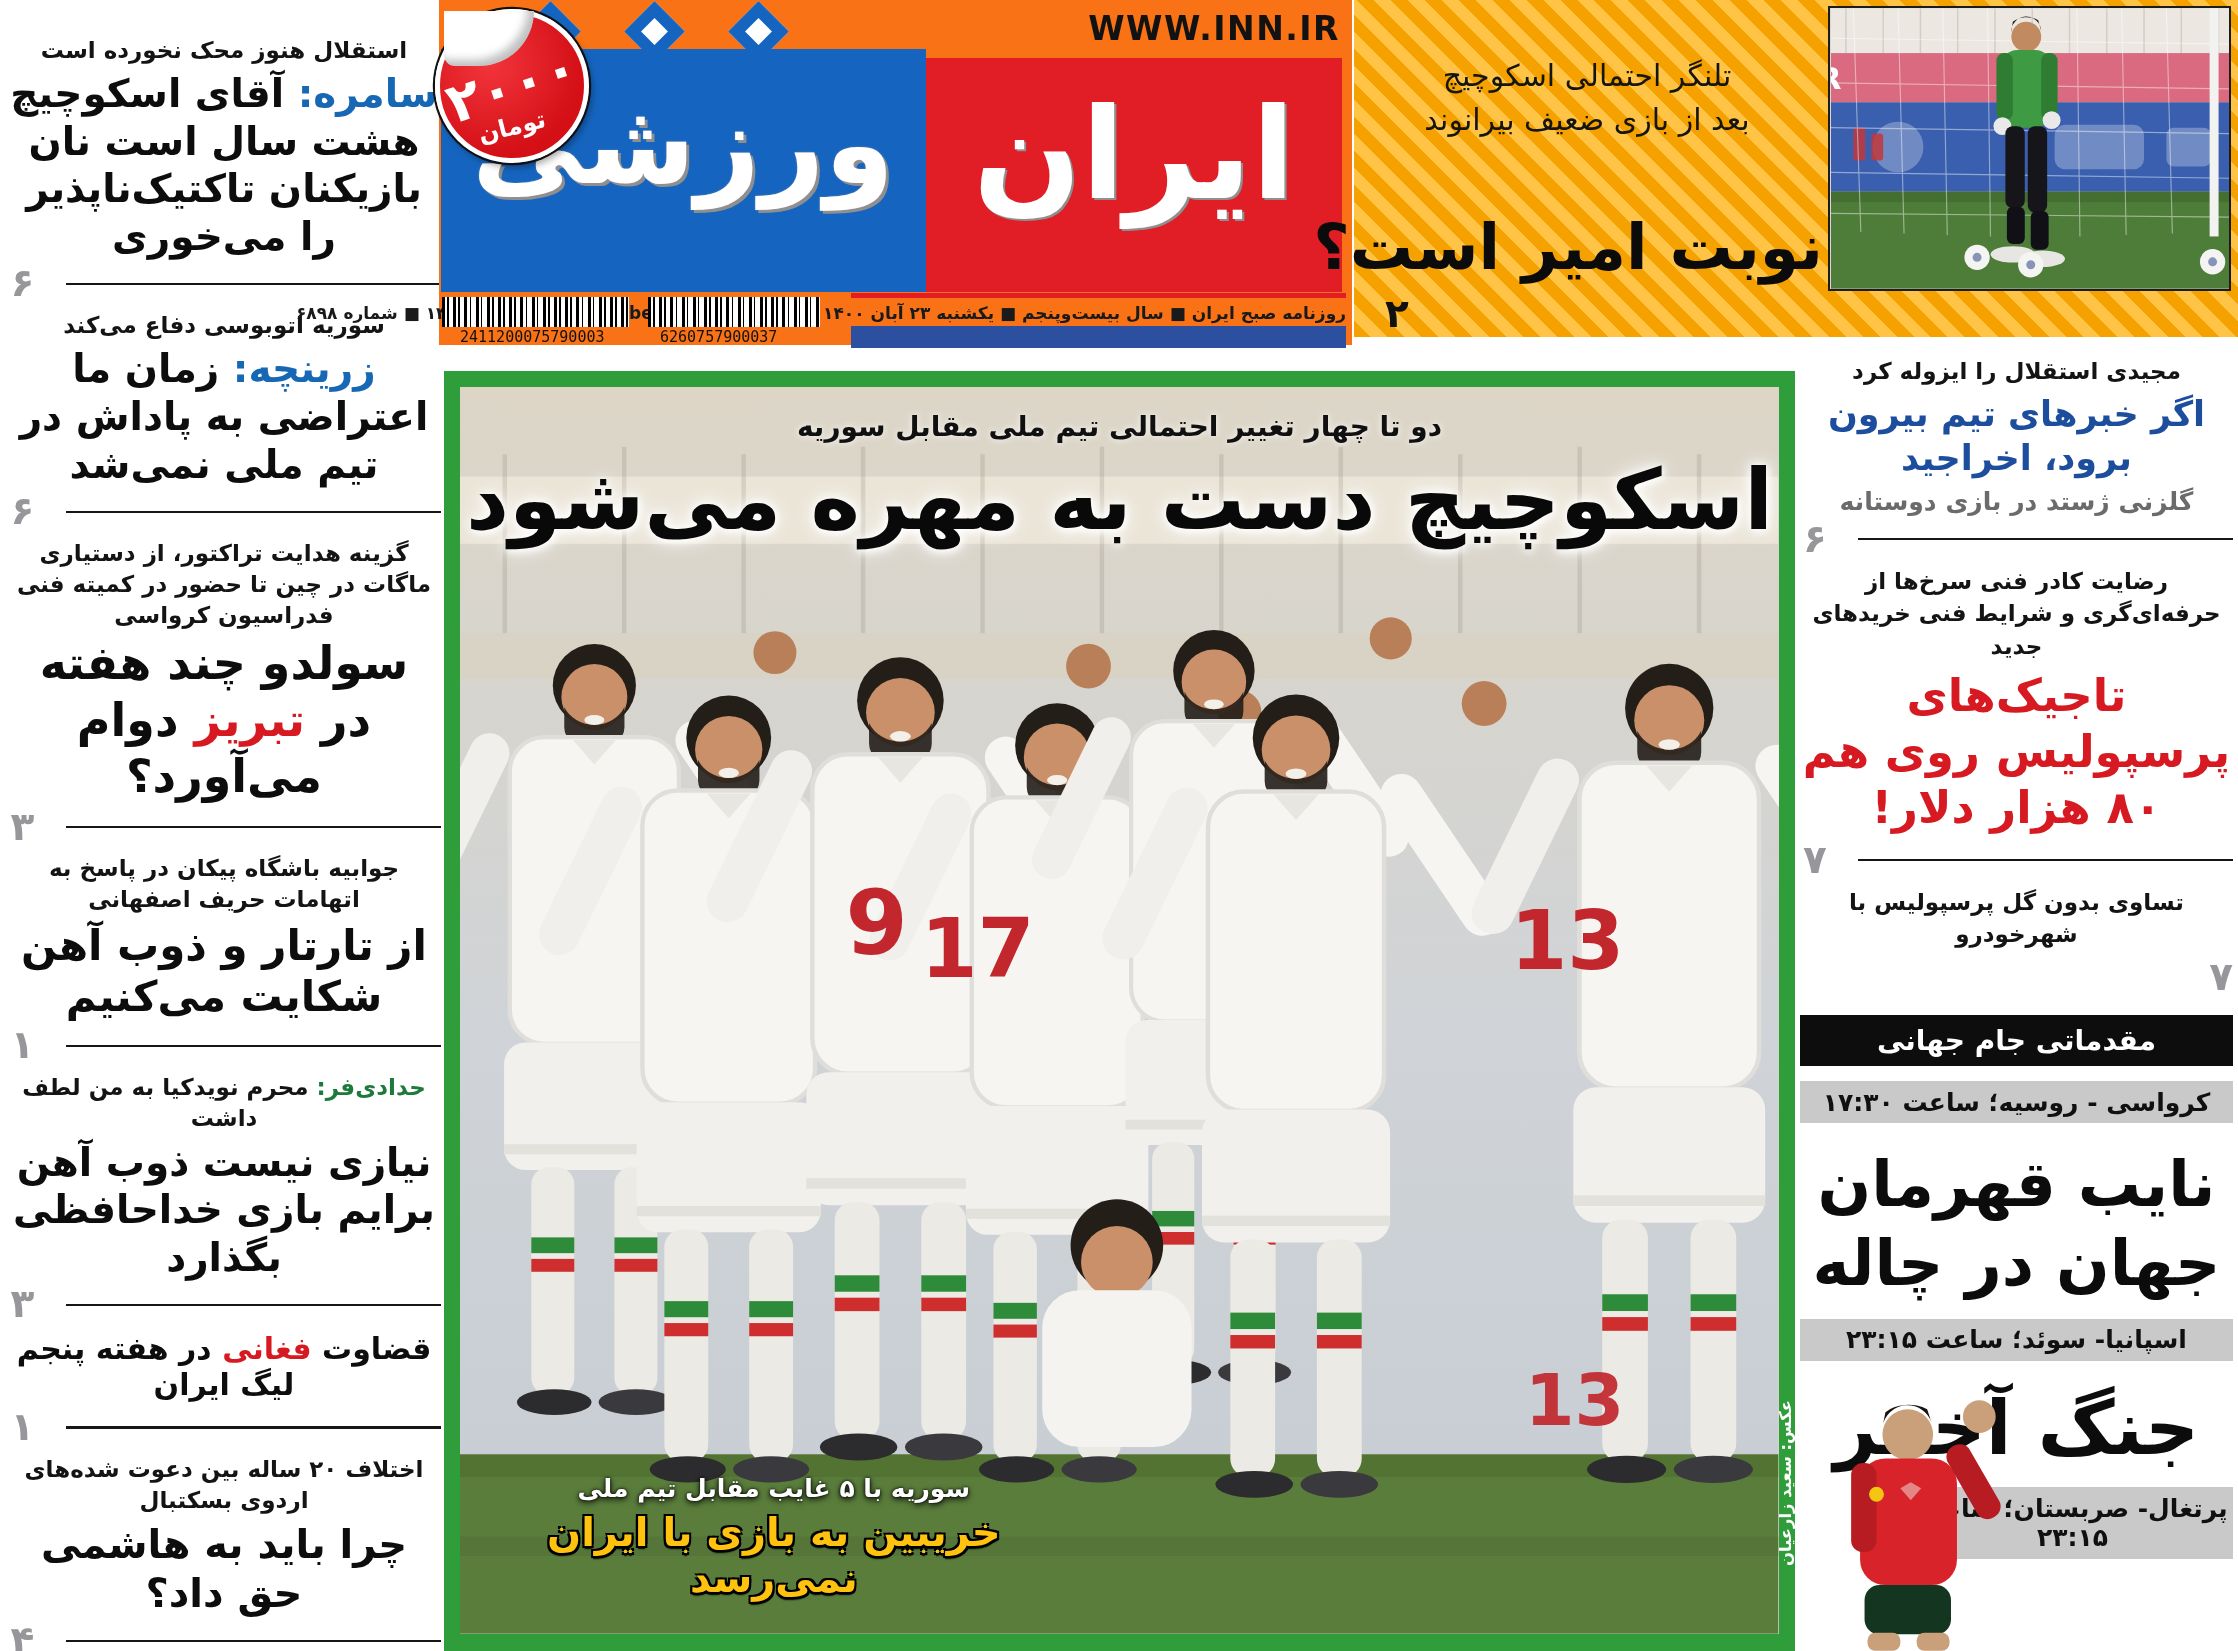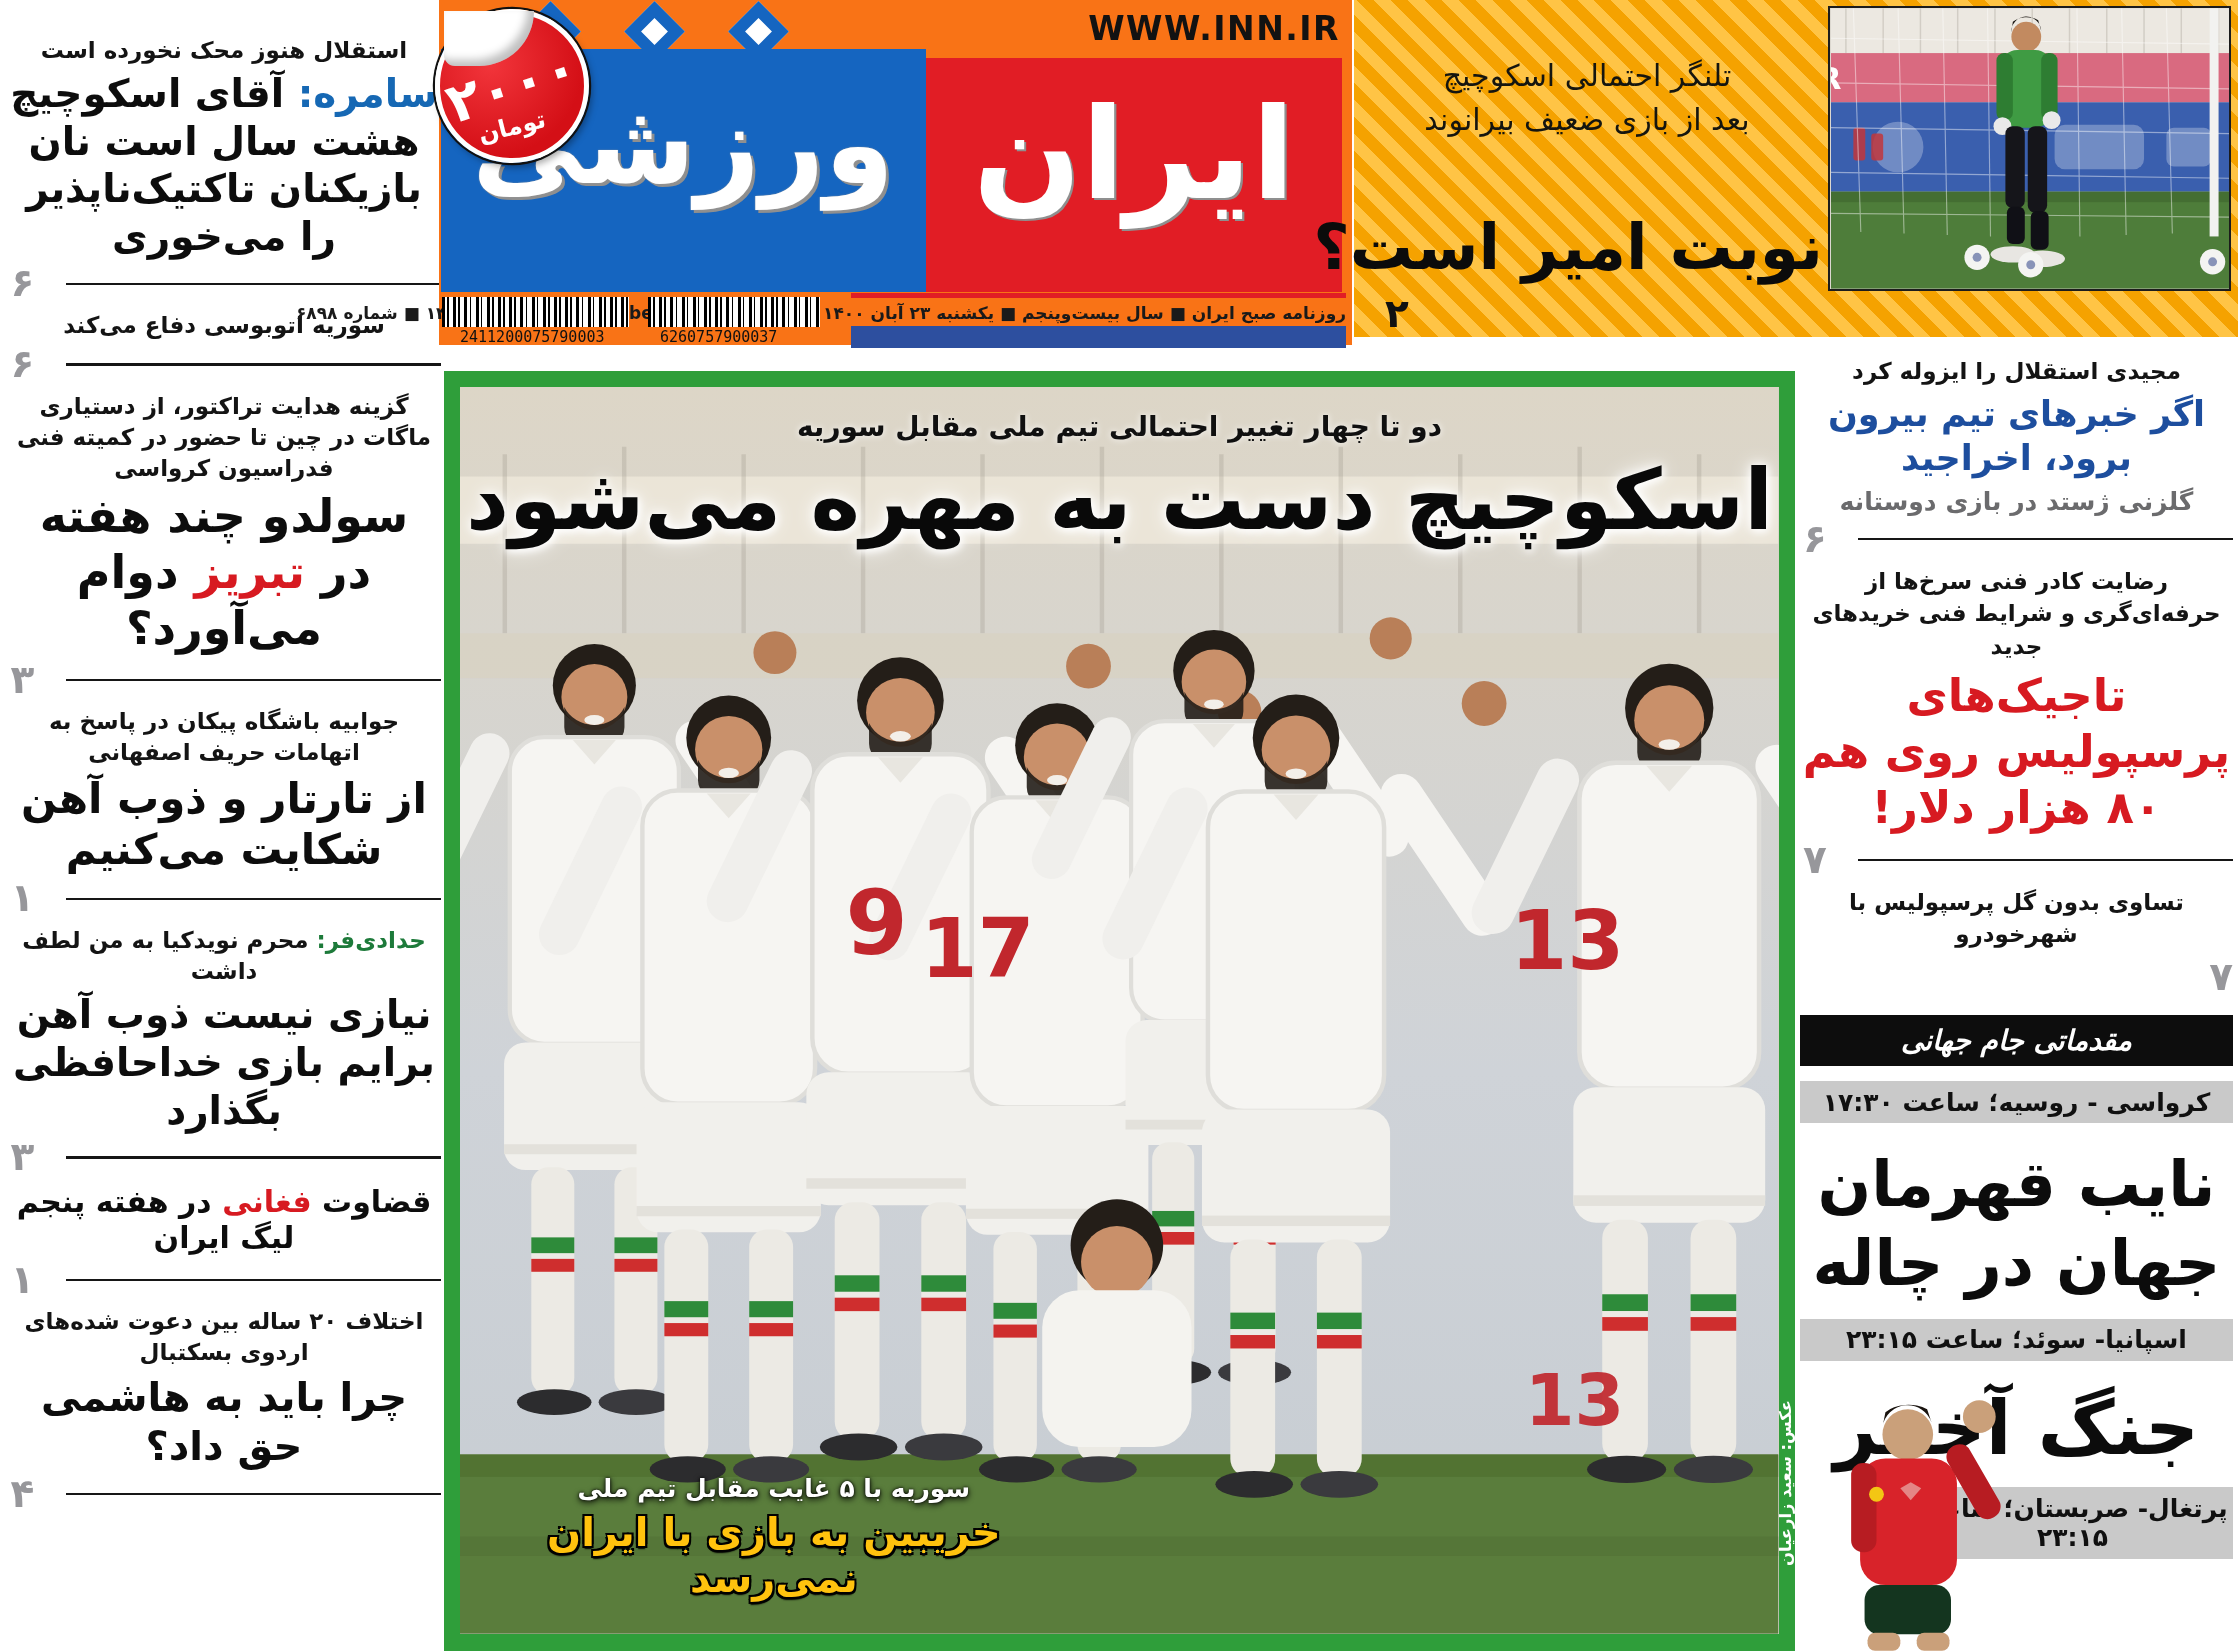--- a/index.html
+++ b/index.html
@@ -74,21 +74,21 @@
   .credit{position:absolute;right:-3px;bottom:12px;width:22.4px;height:313px;color:#fff;font-size:16.4px;font-weight:bold;
       writing-mode:vertical-rl;transform:rotate(180deg);text-align:center;}
 
   
   .right-col{position:absolute;left:1800px;top:349px;width:433px;direction:rtl;text-align:center;}
   .r-kick{font-size:23px;font-weight:bold;color:#141414;line-height:1.4;margin:6px 1.5px;}
   .r-blue{font-size:35px;font-weight:bold;color:#1d4e9e;line-height:1.25;margin:3px 0;}
   .r-gray{font-size:25px;font-weight:bold;color:#6b6b6d;margin-top:6px;}
   .r-red1{font-size:45px;font-weight:bold;color:#d71a21;line-height:1.25;margin:4.5px 0;}
   .r-red2{font-size:42px;font-weight:bold;color:#d71a21;line-height:1.3;margin:4.5px 0;}
-  .wc-bar{background:#0d0d0d;color:#fff;font-size:28px;font-weight:bold;padding:9px 0;margin:16.4px 0 10.4px;font-style:italic;}
+  .wc-bar{background:#0d0d0d;color:#fff;font-size:28px;font-weight:bold;padding:9px 0;margin:16.4px 0 10.4px;}
   .fx-bar{background:#c9c9c9;color:#101010;font-size:25px;font-weight:bold;padding:6.7px 0;margin:15px 0 23px;}
   .fx-t1{font-size:63px;font-weight:bold;color:#0c0c0c;line-height:1.25;margin:6px 0;}
   .fx-t2{font-size:75px;font-weight:bold;color:#0c0c0c;margin:12px 0;}
   .ronaldo{position:absolute;left:-4.5px;top:1051px;width:231px;height:251px;z-index:3;}
 </style>
 </head>
 <body>
 
 <div class="page">
 
@@ -97,20 +97,21 @@
     <div class="story">
       <div class="kick">استقلال هنوز محک نخورده است</div>
       <h2 class="ttl t52"><span class="lead-blue">سامره:</span><span> آقای اسکوچیچ هشت سال است نان بازیکنان تاکتیک‌ناپذیر را می‌خوری</span></h2>
       <div class="rule">
           <span class="pg">۶</span>
         </div>
     </div>
 
     <div class="story">
       <div class="kick">سوریه اتوبوسی دفاع می‌کند</div>
+      <h2 class="ttl t52"><span class="lead-blue">زرینچه:</span><span> زمان ما اعتراضی به پاداش در تیم ملی نمی‌شد</span></h2>
       <div class="rule">
           <span class="pg">۶</span>
         </div>
     </div>
 
     <div class="story">
       <div class="kick">گزینه هدایت تراکتور، از دستیاری ماگات در چین تا حضور در کمیته فنی فدراسیون کرواسی</div>
       <h2 class="ttl t64"><span>سولدو چند هفته در </span><span class="acc-red">تبریز</span><span> دوام می‌آورد؟</span></h2>
       <div class="rule">
           <span class="pg">۳</span>

